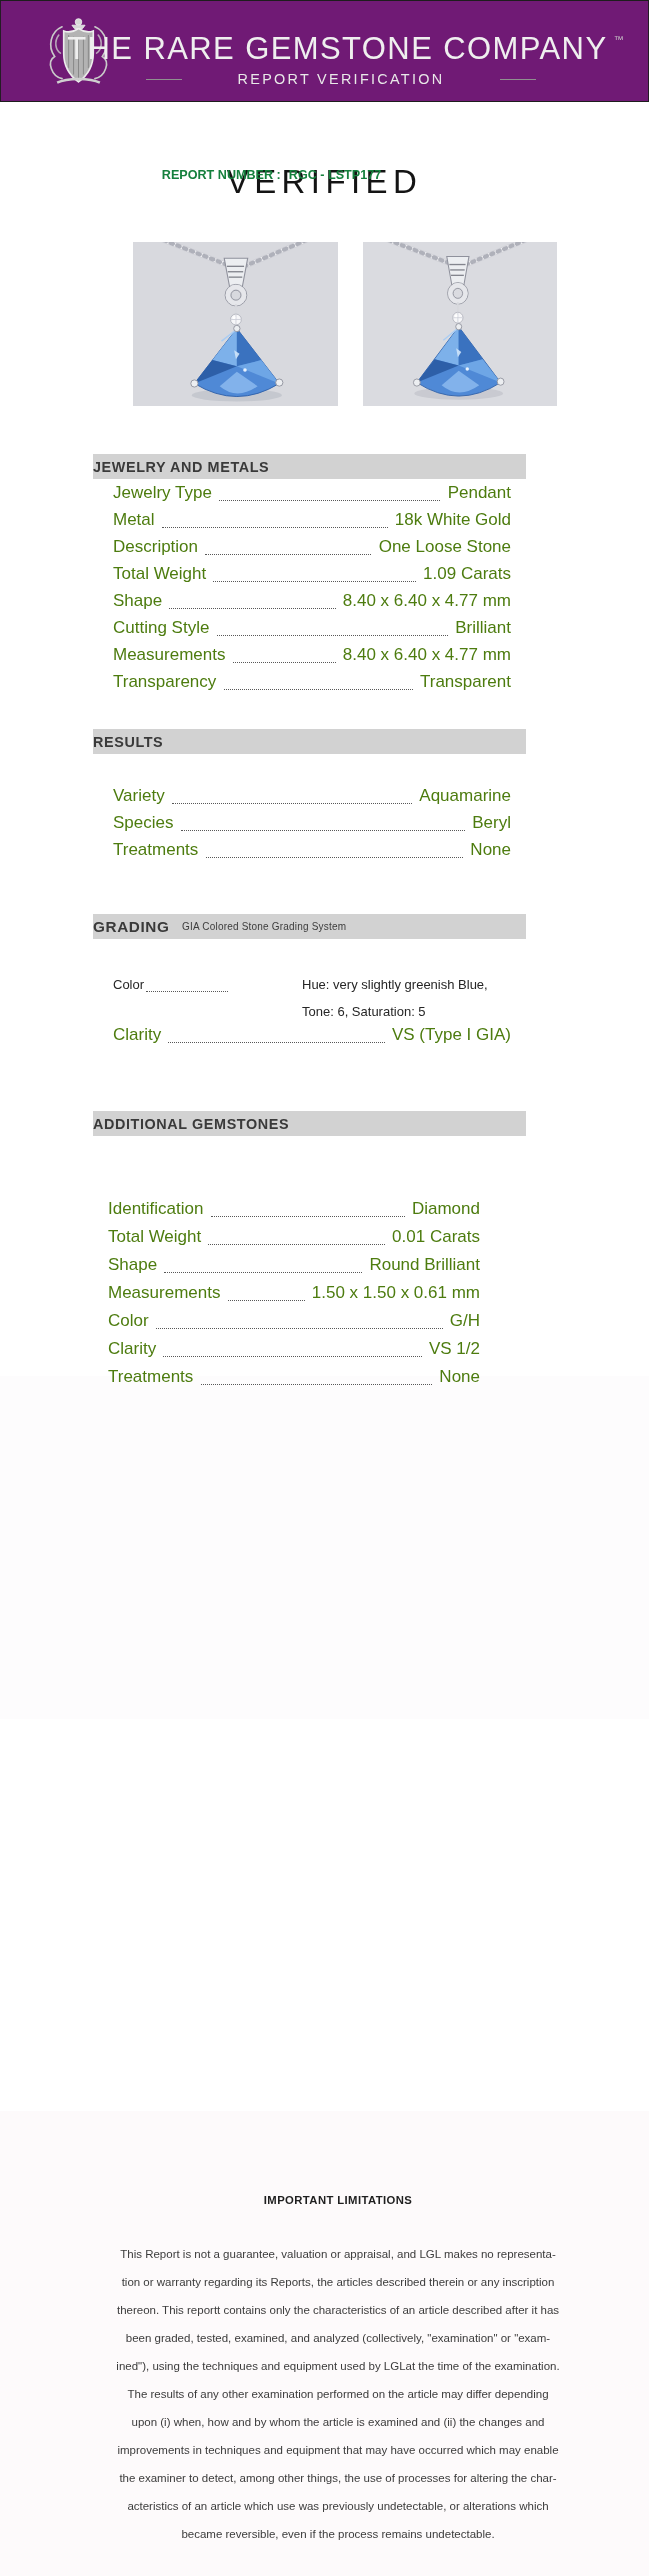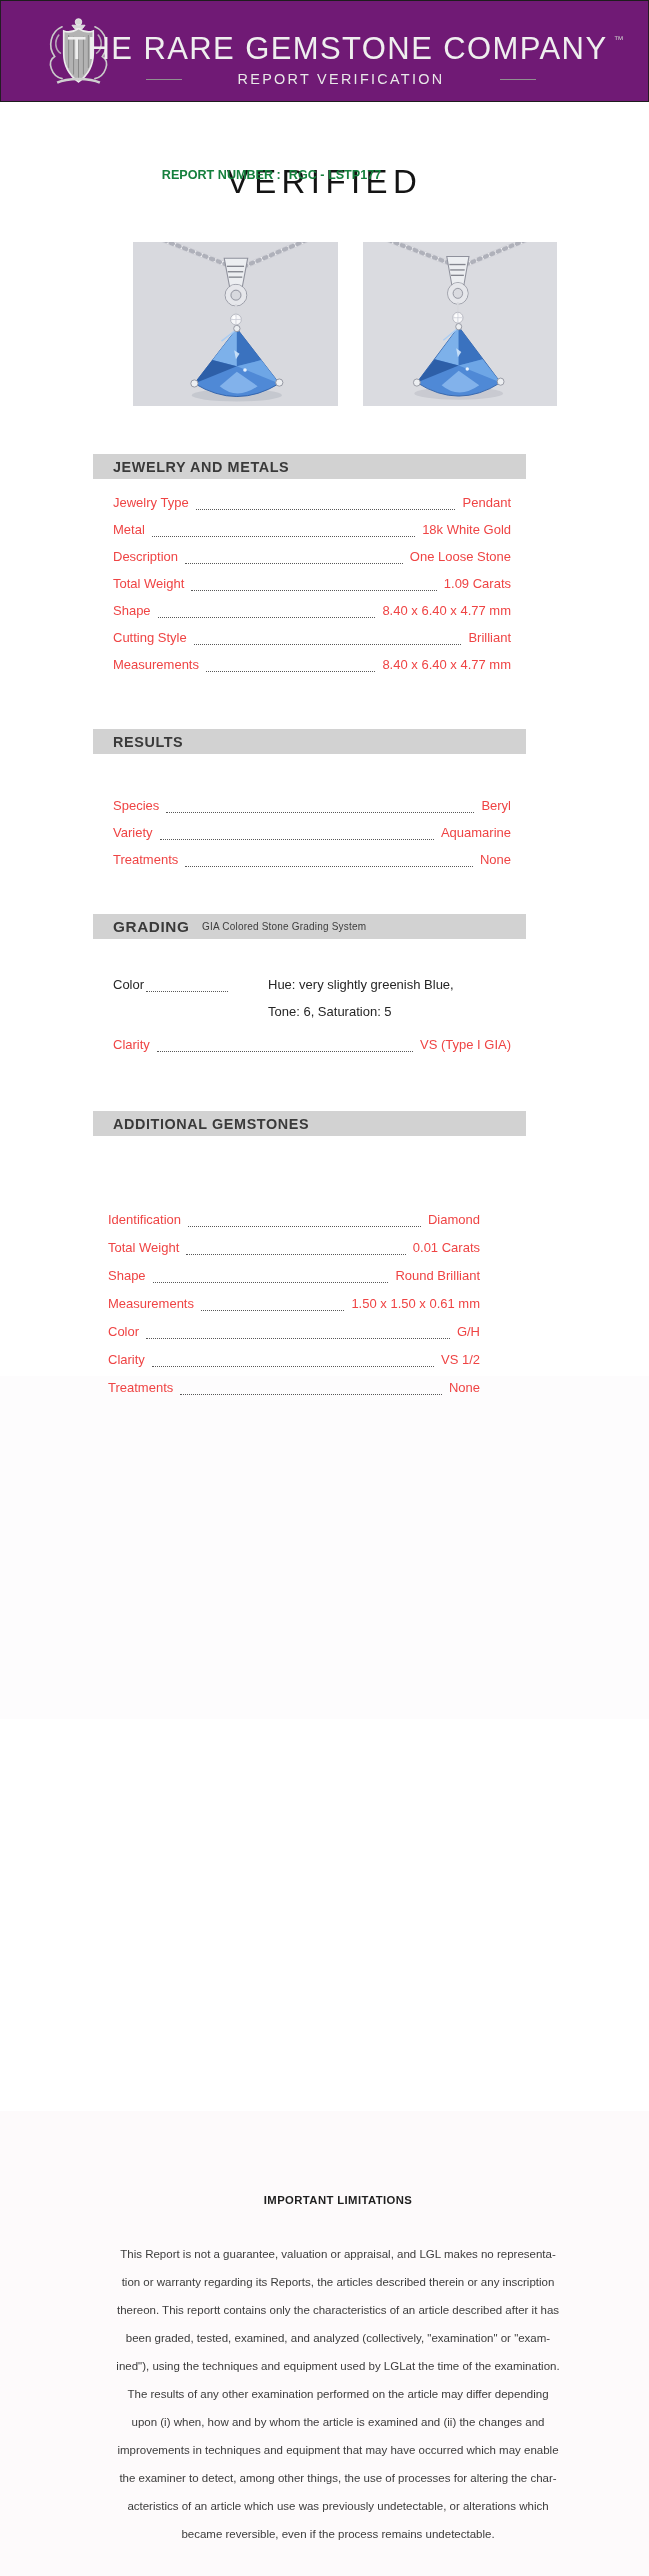--- a/index.html
+++ b/index.html
@@ -17,44 +17,44 @@
   
   .verified{position:absolute;top:123px;left:0;width:649px;text-align:center;font-size:33px;letter-spacing:5.4px;color:#141414;font-weight:400;margin-top:40px;}
   .report-number{position:absolute;top:168px;left:0;width:543px;text-align:center;font-size:12.6px;font-weight:bold;color:#15803d;}
   .report-number span + span{margin-left:4.5px;}
   
   .photo{position:absolute;top:242px;height:164px;background:#d8d9de;box-shadow:inset 0 0 45px rgba(105,108,125,0.33);overflow:hidden;margin:0;padding:0;}
   .photo1{left:133px;width:205px;}
   .photo2{left:363px;width:194px;}
   .photo svg{display:block;width:100%;height:100%;}
   
-  .section-bar{position:absolute;left:93px;width:433px;height:25px;background:#d2d2d2;display:flex;align-items:center;padding-left:20px;box-sizing:border-box;color:#3a3a3a;}
+  .section-bar{position:absolute;left:93px;width:433px;height:25px;background:#d2d2d2;display:flex;align-items:center;box-sizing:border-box;color:#3a3a3a;}
   .section-title{font-size:14.4px;font-weight:bold;letter-spacing:0.6px;}
   .bar-jewelry{top:454px;}
   .bar-results{top:729px;}
   .bar-grading{top:914px;}
   .bar-additional{top:1111px;}
   .grading-sub{font-size:10px;font-weight:normal;margin-left:12.6px;letter-spacing:0.2px;color:#3d3d3d;}
   
   .rows{position:absolute;}
   .rows-jewelry{left:113px;width:398px;top:483px;}
   .rows-results{left:113px;width:398px;top:786px;}
   .rows-additional{left:108px;width:372px;top:1199px;}
-  .row{display:flex;align-items:flex-end;height:27px;font-size:13px;color:#ef4444;}
+  .row{display:flex;align-items:flex-start;height:27px;font-size:17px;color:#4d7c0f;}
   .row--tall{height:28px;}
   .lbl{white-space:nowrap;}
   .leader{flex:1;height:1em;margin:0 7.2px;border-bottom:1.8px dotted #585858;}
   .val{white-space:nowrap;text-align:right;}
   
   .grading-block{position:absolute;left:113px;width:398px;top:971px;font-size:13px;color:#262626;}
   .color-row{display:flex;}
   .color-left{width:155px;display:flex;align-items:center;height:27px;box-sizing:border-box;}
   .color-leader{flex:1;height:1em;margin:0 40px 0 1.8px;border-bottom:1.8px dotted #585858;}
   .color-values{flex:1;}
-  .v-line{height:27px;line-height:27px;white-space:nowrap;}
+  .v-line{height:27px;line-height:27px;white-space:nowrap;margin-left:34px;}
   
   .tint{position:absolute;left:0;width:649px;}
   .tint-mid{top:1376px;height:343px;background:#fdfcfd;}
   .tint-bottom{top:2111px;height:465px;background:#fdfafb;}
   
   .limitations-title{position:absolute;top:2194px;left:13.5px;width:649px;text-align:center;font-size:11.3px;font-weight:bold;letter-spacing:0.4px;color:#1f1f1f;}
   .limitations{position:absolute;top:2240px;left:13.5px;width:649px;text-align:center;font-size:11.5px;color:#3c3c3c;}
   .lim-line{height:28px;line-height:28px;white-space:nowrap;}
 </style>
 </head>
@@ -213,35 +213,40 @@
     <div class="row">
         <span class="lbl">Cutting Style</span>
         <span class="leader"></span>
         <span class="val">Brilliant</span>
       </div>
     <div class="row">
         <span class="lbl">Measurements</span>
         <span class="leader"></span>
         <span class="val">8.40 x 6.40 x 4.77 mm</span>
       </div>
+    <div class="row">
+        <span class="lbl">Transparency</span>
+        <span class="leader"></span>
+        <span class="val">Transparent</span>
+      </div>
   </div>
 
   <div class="section-bar bar-results">
     <span class="section-title">RESULTS</span>
   </div>
   <div class="rows rows-results">
     <div class="row">
+        <span class="lbl">Variety</span>
+        <span class="leader"></span>
+        <span class="val">Aquamarine</span>
+      </div>
+    <div class="row">
         <span class="lbl">Species</span>
         <span class="leader"></span>
         <span class="val">Beryl</span>
-      </div>
-    <div class="row">
-        <span class="lbl">Variety</span>
-        <span class="leader"></span>
-        <span class="val">Aquamarine</span>
       </div>
     <div class="row">
         <span class="lbl">Treatments</span>
         <span class="leader"></span>
         <span class="val">None</span>
       </div>
   </div>
 
   <div class="section-bar bar-grading">
     <span class="section-title" style="font-size:15.3px;">GRADING</span>

